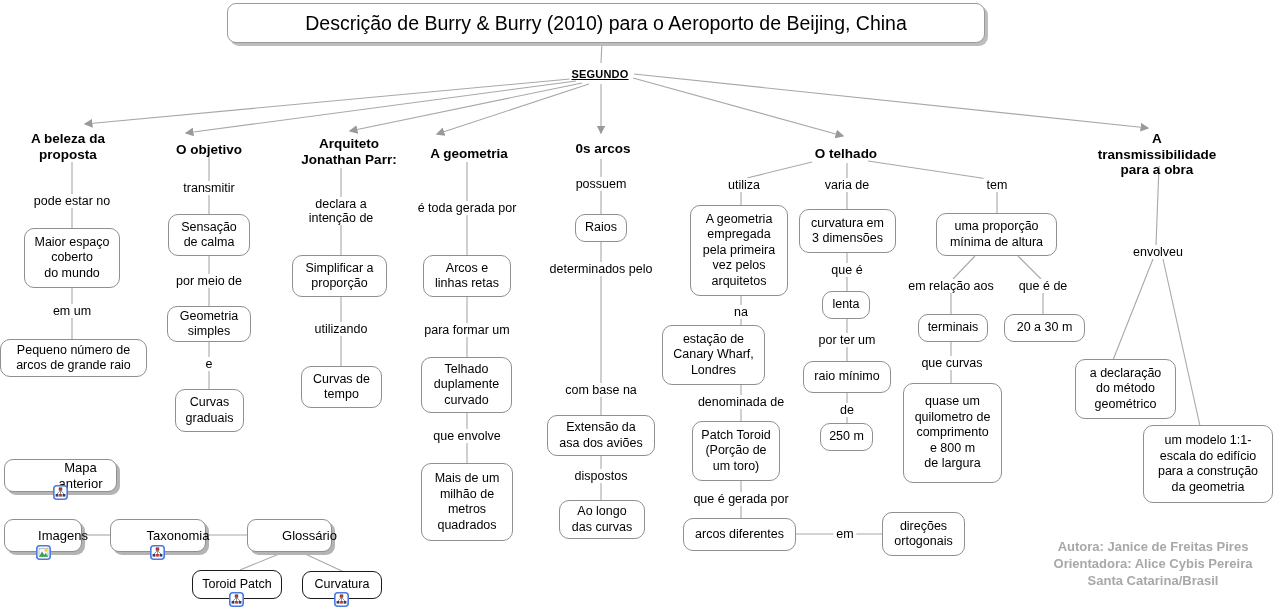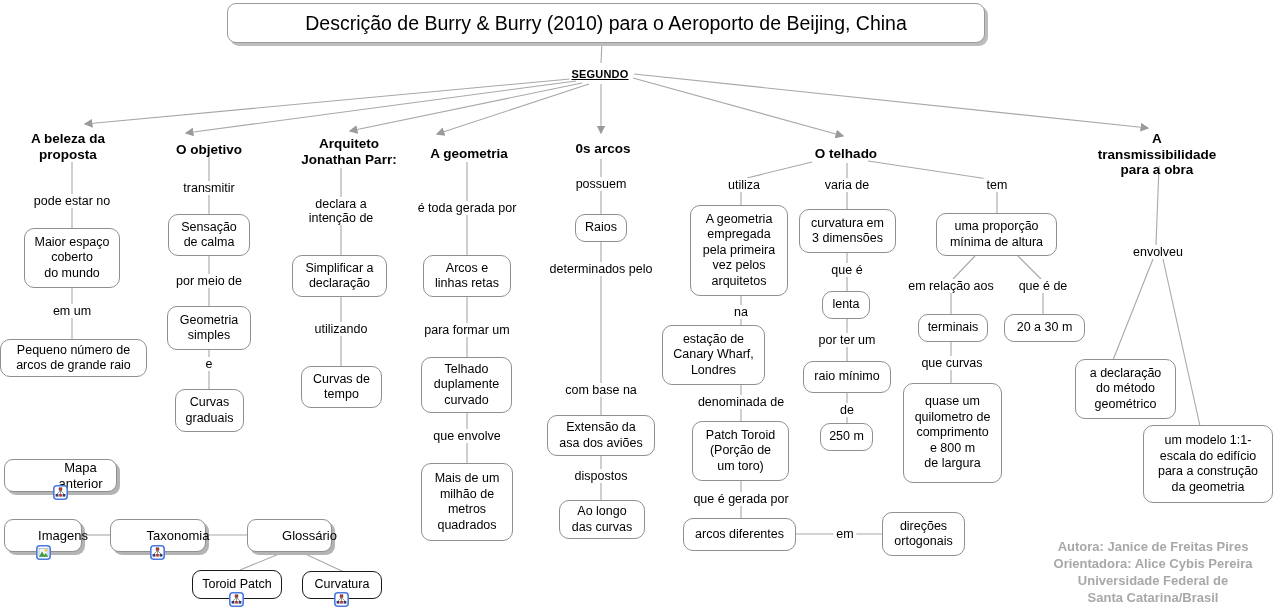--- a/index.html
+++ b/index.html
@@ -100,30 +100,30 @@
 coberto
 do mundo</div>
   <div class="lb" style="left:72px;top:311px">em um</div>
   <div class="nd" style="left:0px;top:339px;width:147px;height:38px">Pequeno número de
 arcos de grande raio</div>
 
   <div class="lb" style="left:209px;top:188px">transmitir</div>
   <div class="nd" style="left:168px;top:214px;width:82px;height:42px">Sensação
 de calma</div>
   <div class="lb" style="left:209px;top:281px">por meio de</div>
-  <div class="nd" style="left:167px;top:306px;width:84px;height:44px">Geometria
+  <div class="nd" style="left:167px;top:306px;width:84px;height:36px">Geometria
 simples</div>
   <div class="lb" style="left:209px;top:364px">e</div>
   <div class="nd" style="left:175px;top:389px;width:69px;height:43px">Curvas
 graduais</div>
 
   <div class="lb" style="left:341px;top:211px">declara a
 intenção de</div>
   <div class="nd" style="left:292px;top:255px;width:95px;height:42px">Simplificar a
-declaração</div>
+proporção</div>
   <div class="lb" style="left:341px;top:329px">utilizando</div>
   <div class="nd" style="left:301px;top:366px;width:81px;height:42px">Curvas de
 tempo</div>
 
   <div class="lb" style="left:467px;top:208px">é toda gerada por</div>
   <div class="nd" style="left:423px;top:255px;width:88px;height:42px">Arcos e
 linhas retas</div>
   <div class="lb" style="left:467px;top:330px">para formar um</div>
   <div class="nd" style="left:421px;top:357px;width:91px;height:56px">Telhado
 duplamente
@@ -148,21 +148,21 @@
   <div class="nd" style="left:690px;top:205px;width:98px;height:91px">A geometria
 empregada
 pela primeira
 vez pelos
 arquitetos</div>
   <div class="lb" style="left:741px;top:312px">na</div>
   <div class="nd" style="left:662px;top:325px;width:103px;height:60px">estação de
 Canary Wharf,
 Londres</div>
   <div class="lb" style="left:741px;top:402px">denominada de</div>
-  <div class="nd" style="left:692px;top:421px;width:97px;height:60px">Patch Toroid
+  <div class="nd" style="left:692px;top:421px;width:88px;height:60px">Patch Toroid
 (Porção de
 um toro)</div>
   <div class="lb" style="left:741px;top:499px">que é gerada por</div>
   <div class="nd" style="left:683px;top:518px;width:113px;height:33px">arcos diferentes</div>
   <div class="lb" style="left:845px;top:534px">em</div>
   <div class="nd" style="left:882px;top:512px;width:83px;height:44px">direções
 ortogonais</div>
 
   <div class="lb" style="left:847px;top:185px">varia de</div>
   <div class="nd" style="left:799px;top:209px;width:97px;height:44px">curvatura em
@@ -253,17 +253,16 @@
         <path d="M7.5,5.4 L4,9 M7.5,5.4 L11,9 M7.5,5.4 L7.5,9" stroke="#666" stroke-width="0.7"></path>
         <rect x="2.6" y="9" width="2.8" height="2.6" fill="#2c3e70"></rect>
         <rect x="6.1" y="9" width="2.8" height="2.6" fill="#c0392b"></rect>
         <rect x="9.6" y="9" width="2.8" height="2.6" fill="#2c3e70"></rect>
       </svg>
   </span>
 
   <div class="credits">
     <div>Autora: Janice de Freitas Pires</div>
     <div>Orientadora: Alice Cybis Pereira</div>
-    <div>Universidade Federal de</div>
     <div>Santa Catarina/Brasil</div>
   </div>
 
 </div>
 
 </body></html>

